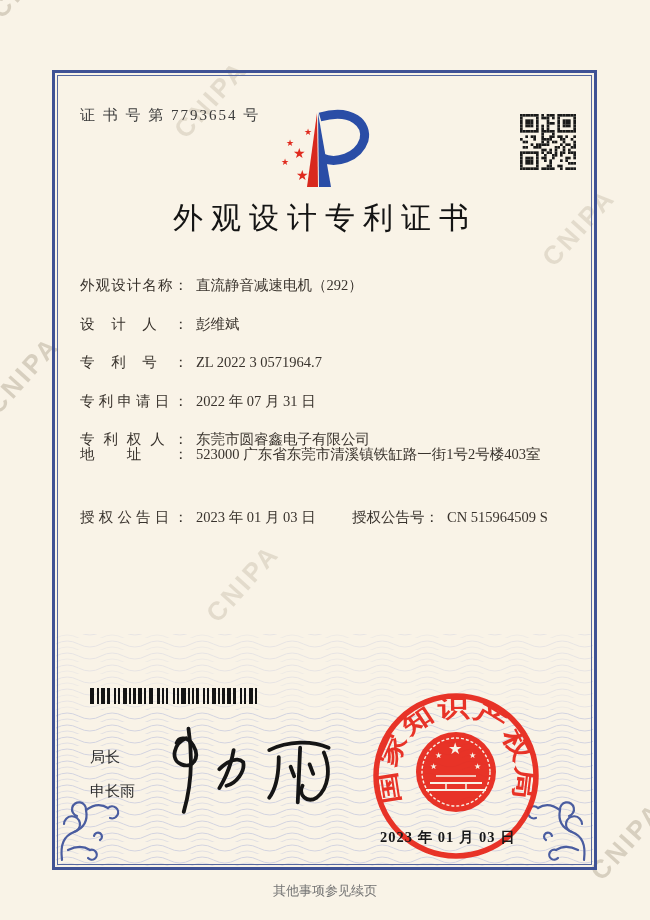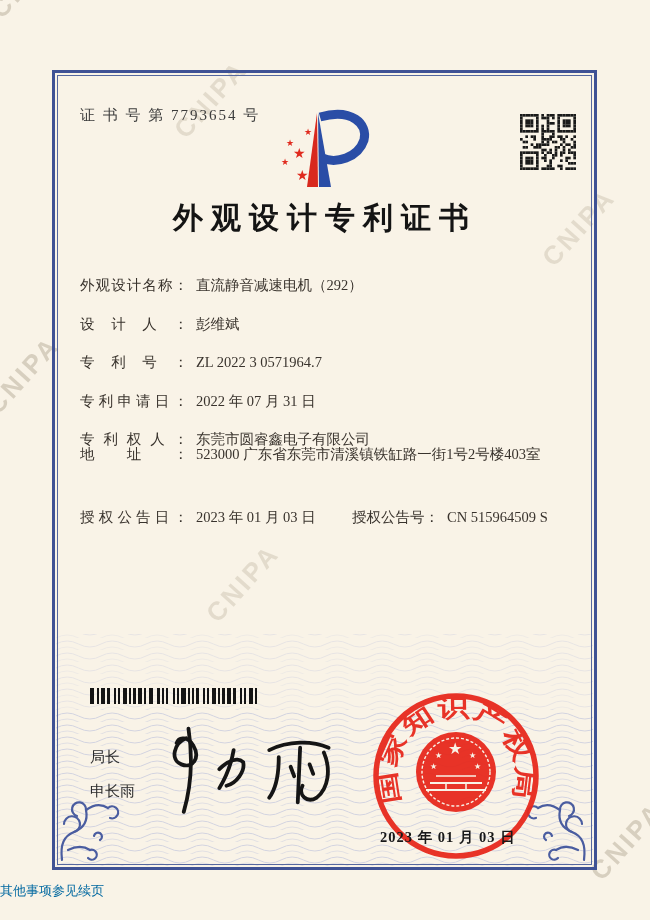--- a/index.html
+++ b/index.html
@@ -11,40 +11,40 @@
   .wm.light{color:rgba(175,164,142,.30);}
   .waves{position:absolute;left:56px;top:74px;z-index:0;}
   .frame{position:absolute;left:52px;top:70px;width:539px;height:794px;
          border:3px solid #3f5295;z-index:2;pointer-events:none;}
   .frame-inner{position:absolute;inset:2px;border:1px solid #55679f;}
   .content{position:absolute;inset:0;z-index:3;}
   .certno{position:absolute;left:80px;top:106px;font-size:15px;letter-spacing:2px;color:#3c3c3c;}
   .logo{position:absolute;left:252px;top:102px;}
   .qr{position:absolute;left:520px;top:114px;}
   .title{position:absolute;left:0;top:198px;width:100%;text-align:center;
-         font-size:30px;font-weight:700;letter-spacing:8px;color:#141414;}
+         font-size:30px;font-weight:400;letter-spacing:8px;color:#141414;}
   .frow{position:absolute;left:80px;font-size:14.5px;color:#39332d;white-space:nowrap;}
   .flabel{display:inline-block;width:108px;text-align:justify;text-align-last:justify;}
   .fval{margin-left:8px;}
   .frow.r2{left:352px;}
   .paras{position:absolute;left:80px;top:540px;width:492px;font-size:13.5px;
          line-height:20.5px;color:#403a33;}
   .paras p{margin:0;text-indent:2em;}
   .barcode{position:absolute;left:90px;top:688px;width:172px;height:16px;display:flex;align-items:stretch;}
   .barcode div{height:100%;}
   .sig-title{position:absolute;left:90px;top:748px;font-family:"Liberation Sans","DejaVu Sans",sans-serif;
              font-size:15px;color:#2b2b2b;}
   .sig-name{position:absolute;left:90px;top:782px;font-family:"Liberation Sans","DejaVu Sans",sans-serif;
             font-size:15px;color:#2b2b2b;}
   .sig-script{position:absolute;left:150px;top:724px;}
   .seal{position:absolute;left:368px;top:688px;}
   .seal-date{position:absolute;left:380px;top:828px;width:170px;font-size:14.5px;font-weight:700;
              color:#181818;letter-spacing:1px;z-index:4;}
   .pageinfo{position:absolute;left:0;top:845px;width:100%;text-align:center;font-size:12.5px;color:#33313f;}
-  .note{position:absolute;left:0;top:882px;width:100%;text-align:left;font-size:13px;color:#0369a1;}
+  .note{position:absolute;left:0;top:882px;width:100%;text-align:center;font-size:13px;color:#737373;}
   .orn{position:absolute;z-index:2;}
 </style>
 </head>
 <body>
 
 <div class="page">
 
   <svg class="waves" width="537" height="792">
     <defs>
       <pattern id="wv" width="90" height="12" patternUnits="userSpaceOnUse">

